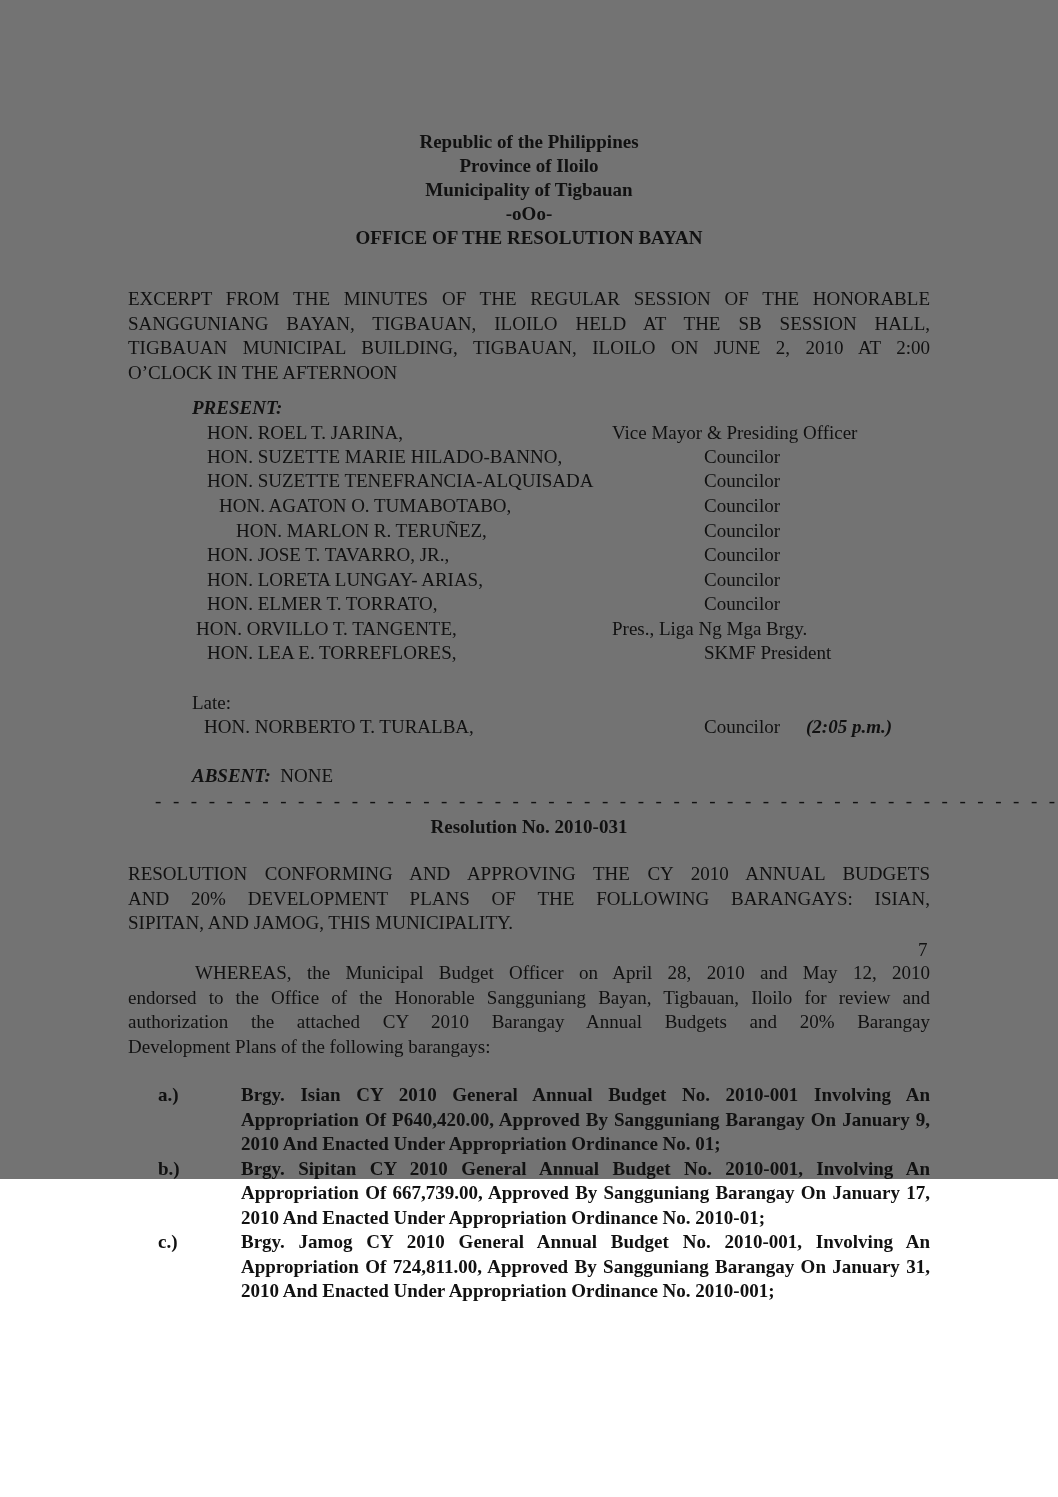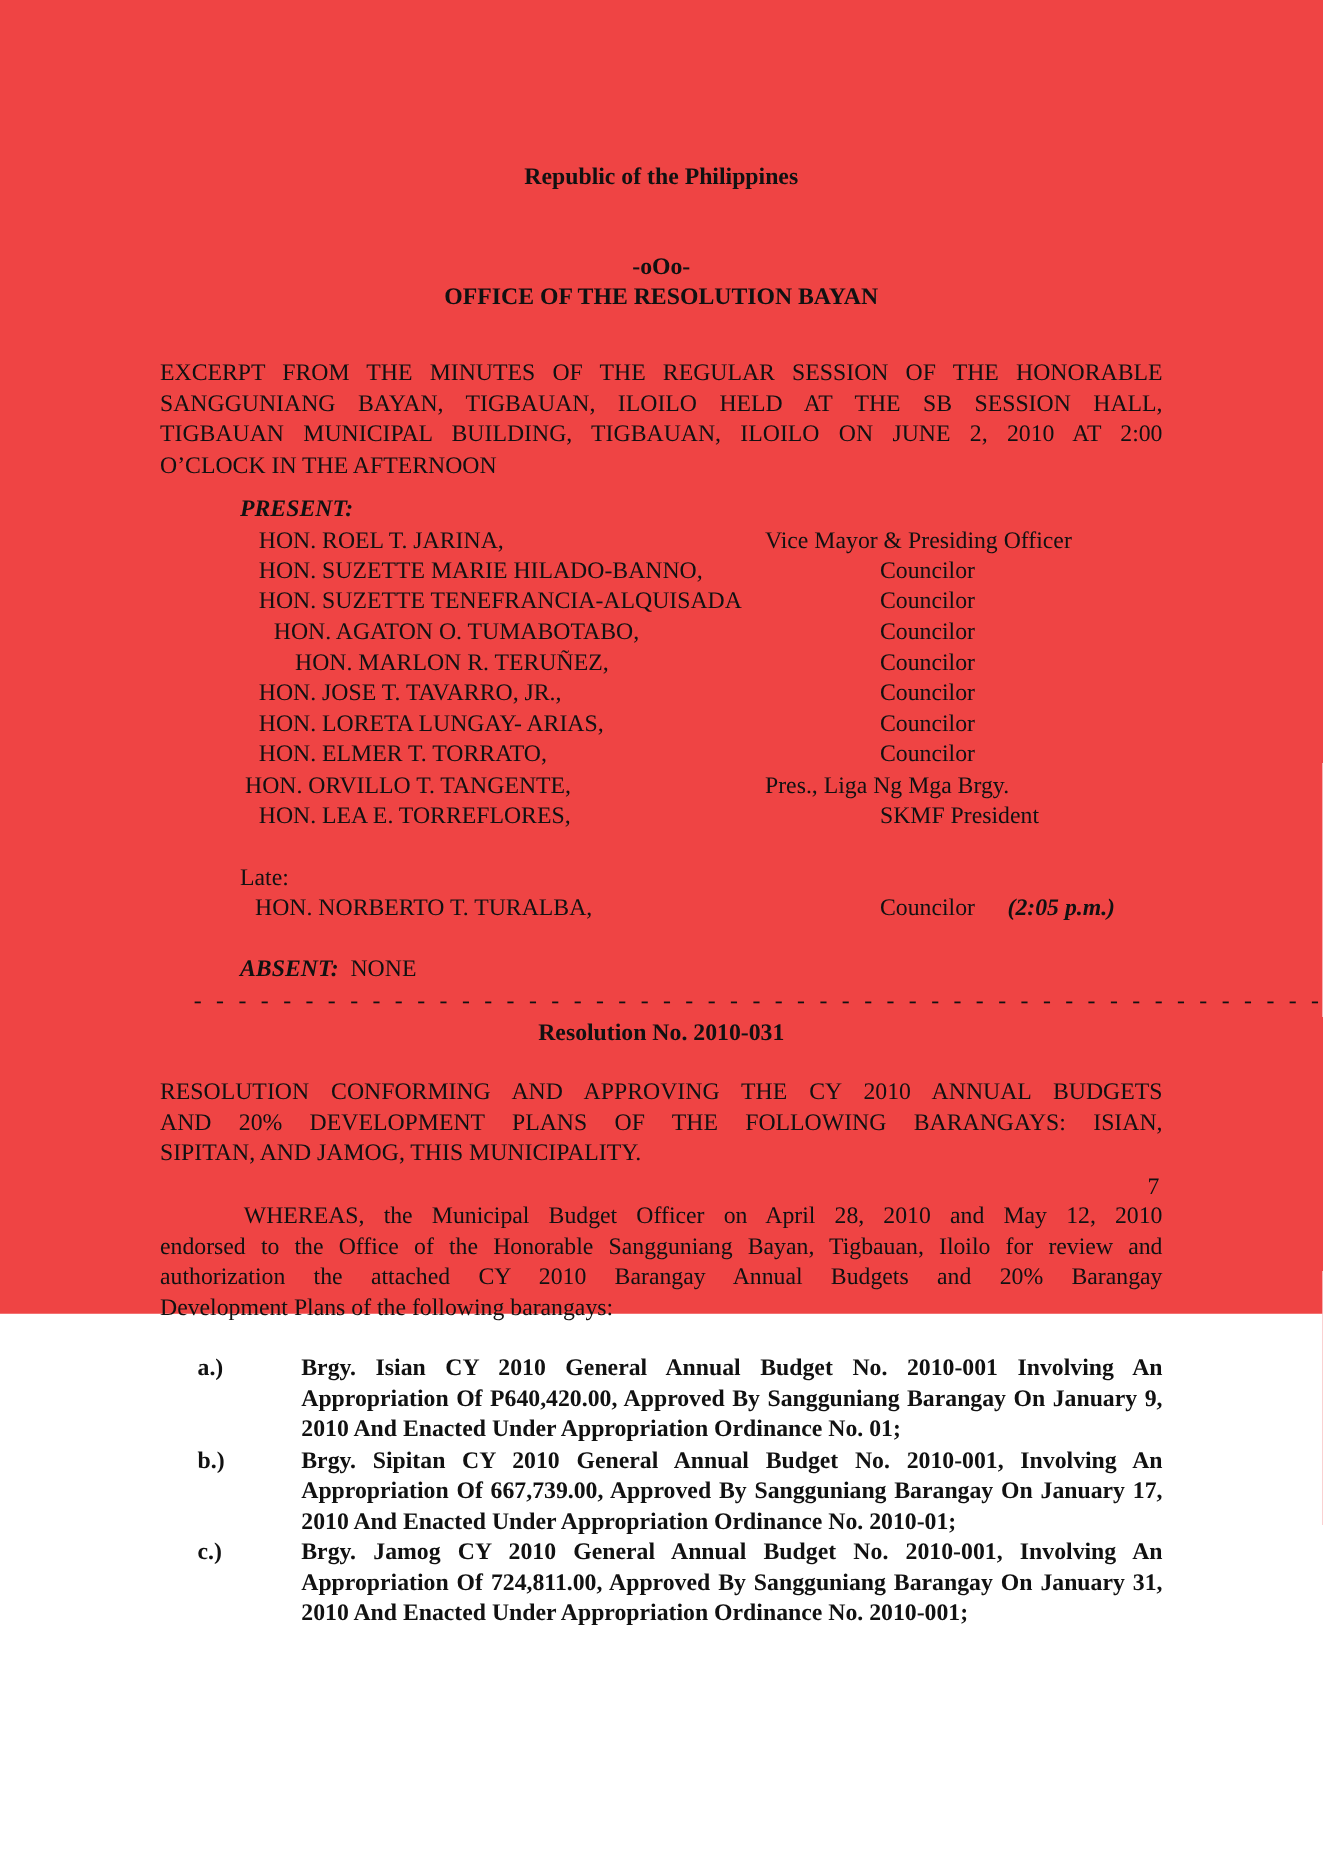--- a/index.html
+++ b/index.html
@@ -1,36 +1,38 @@
 <!DOCTYPE html>
 <html><head>
 <meta charset="utf-8">
 <style>
   html, body { margin: 0; padding: 0; background: #ffffff; }
   body { width: 1058px; height: 1497px; position: relative; overflow: hidden;
          font-family: "Liberation Serif", "DejaVu Serif", serif; color: #111; }
-  .page { position: absolute; left: 0; top: 0; width: 1058px; height: 1051px; background: #ef4444; }
+  .page { position: absolute; left: 0; top: 0; width: 1058px; height: 1179px; background: #737373; }
   .hdr { position: absolute; left: 0; width: 1058px; text-align: center; font-weight: bold; font-size: 19px; line-height: 24px; }
   .para { position: absolute; font-size: 19px; line-height: 24.5px; text-align: justify; }
   .justify-line { display: block; text-align: justify; text-align-last: justify; }
   .last-line { display: block; text-align: left; }
   .abs { position: absolute; font-size: 19px; line-height: 24px; white-space: nowrap; }
   .bi { font-weight: bold; font-style: italic; }
   .dashes { position: absolute; left: 155px; top: 790px; font-size: 19px; letter-spacing: 3.4px; white-space: nowrap; }
   .items { position: absolute; left: 158px; top: 1083px; width: 772px; font-weight: bold; font-size: 19px; line-height: 24.5px; }
   .item { position: relative; padding-left: 35px; }
   .item .lbl { position: absolute; left: 0; top: 0; }
   .item .txt { text-align: justify; margin-left: 48px; }
 </style>
 </head>
 <body>
 
 <div class="page">
 
   <div class="hdr" style="top:130px;">Republic of the Philippines</div>
+  <div class="hdr" style="top:154px;">Province of Iloilo</div>
+  <div class="hdr" style="top:178px;">Municipality of Tigbauan</div>
   <div class="hdr" style="top:202px;">-oOo-</div>
   <div class="hdr" style="top:226px;">OFFICE OF THE RESOLUTION BAYAN</div>
 
   <div class="para" style="left:128px; top:287px; width:802px;">
     <span class="justify-line">EXCERPT FROM THE MINUTES OF THE REGULAR SESSION OF THE HONORABLE</span>
     <span class="justify-line">SANGGUNIANG  BAYAN, TIGBAUAN, ILOILO HELD AT THE SB SESSION HALL,</span>
     <span class="justify-line">TIGBAUAN MUNICIPAL BUILDING, TIGBAUAN, ILOILO ON JUNE 2, 2010 AT 2:00</span>
     <span class="last-line">O’CLOCK IN THE AFTERNOON</span>
   </div>
 

